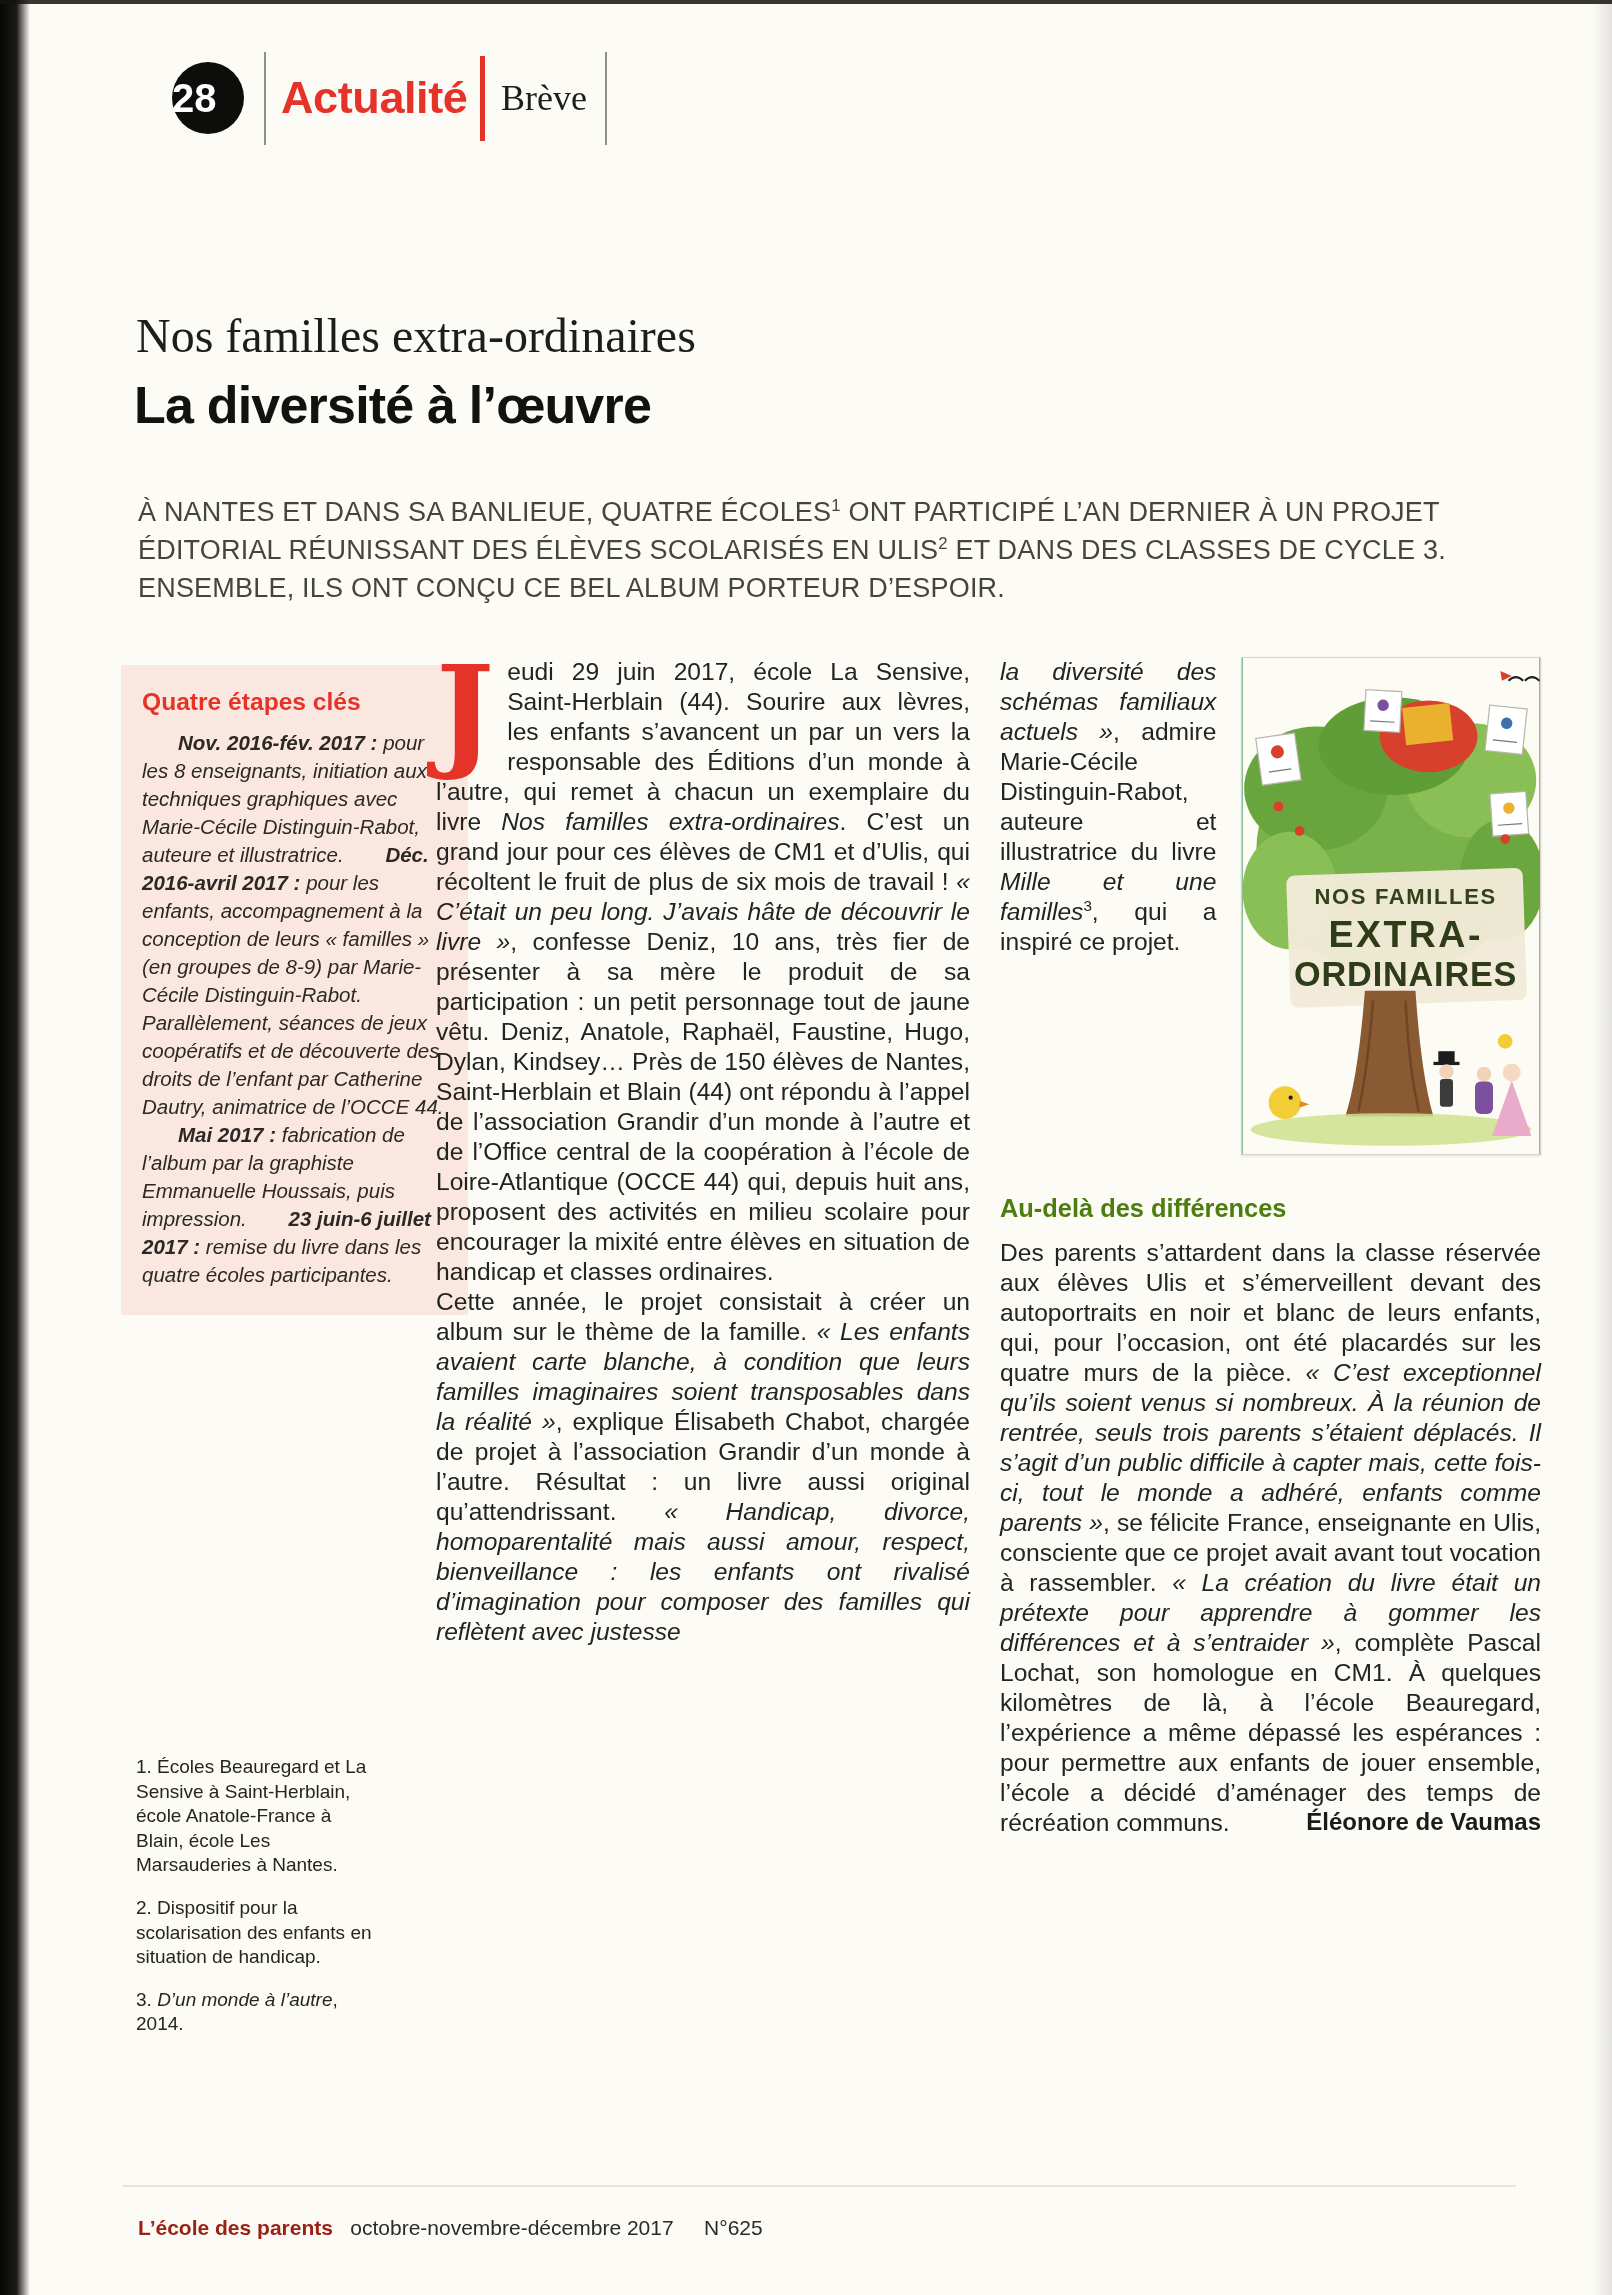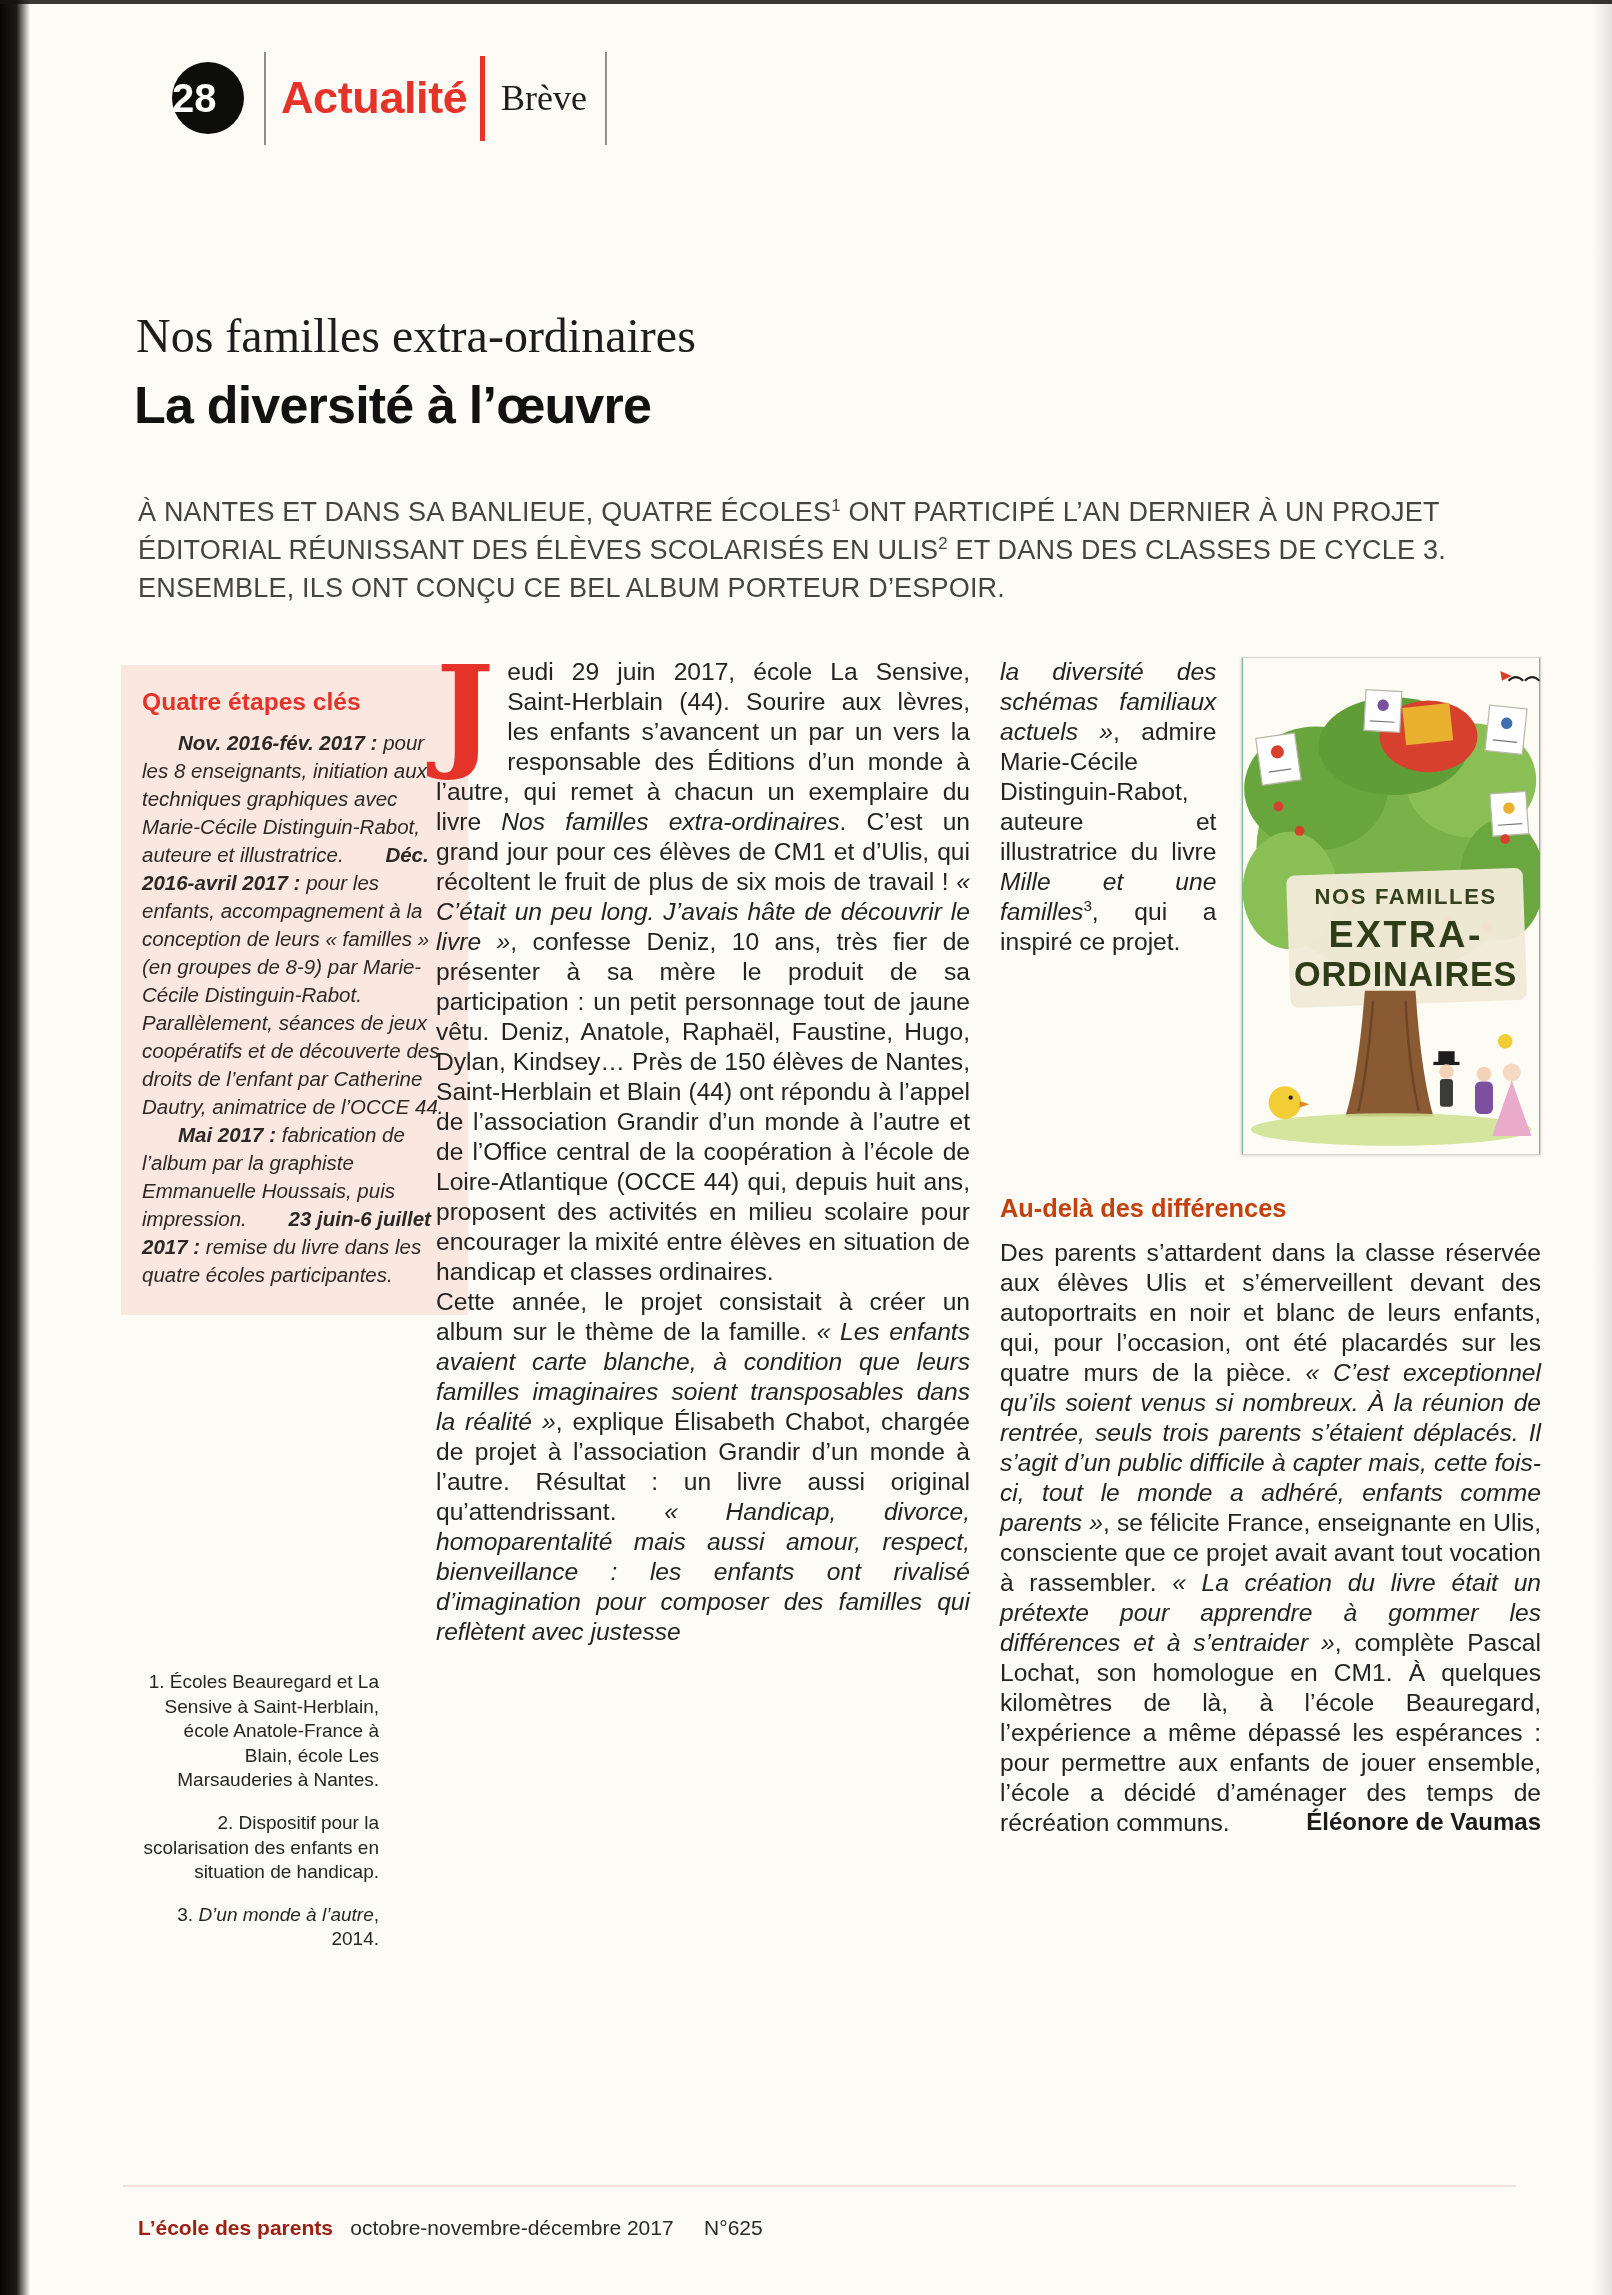--- a/index.html
+++ b/index.html
@@ -34,35 +34,35 @@
   .main-title { position:absolute; left:134px; top:375px; margin:0; font-size:52px; font-weight:800;
     letter-spacing:-0.8px; color:#121210; }
   .standfirst { position:absolute; left:138px; top:493px; width:1387px; margin:0;
     font-size:27px; line-height:38px; letter-spacing:0.2px; color:var(--standfirst_ink, #45443f); }
 
   .sidebar { position:absolute; left:121px; top:665px; width:347px;
     background: var(--sidebar_bg, #fae8e0); padding:23px 19.7px 26px 21px; }
   .sidebar h3 { margin:0 0 13px 0; font-size:24.6px; font-weight:700; color:var(--accent, #e5332a); }
   .sidebar p { margin:0; font-size:20.5px; line-height:28px; color:#2c2825; text-align:left; }
 
-  .footnotes { position:absolute; left:136px; top:1670px; width:243px; font-size:19px; line-height:24.6px; color:#26261f;text-align:right; }
+  .footnotes { position:absolute; left:136px; top:1755px; width:243px; font-size:19px; line-height:24.6px; color:#26261f; }
   .footnotes p { margin:0 0 18px 0; }
 
   .col-main { position:absolute; left:436px; top:657px; width:534px; }
   .col-right { position:absolute; left:1000px; top:657px; width:541px; }
   .para { margin:0; font-size:24.6px; line-height:30px; text-align:justify; color:var(--ink, #232321);
     hyphens:auto; -webkit-hyphens:auto; }
   .dropcap { float:left; font-family:"DejaVu Serif", serif; font-weight:700;
     font-size:123px; line-height:93px; color:var(--accent, #e5332a); margin:8.2px 13px 0 0; }
 
   .cover { float:right; width:300px; height:498px; margin:0 0 4.9px 24.6px; padding:0;
     background:#15803d; border:0.8px solid #d8d4ca; box-shadow:0 0.8px 2.5px rgba(0,0,0,.12); }
   .cover svg { display:block; width:100%; height:100%; }
 
-  .xhead { clear:both; margin:0 0 14.8px 0; padding-top:34px; font-size:25.4px; font-weight:700; color:#c2410c; }
+  .xhead { clear:both; margin:0 0 14.8px 0; padding-top:34px; font-size:25.4px; font-weight:700; color:#4d7c0f; }
   .byline { text-align:right; font-weight:700; font-size:24px; color:#1b1b19; margin-top:-30px; }
 
   .footer-rule { position:absolute; left:123px; top:2185px; width:1393px; height:1.6px; background:#f0e0d9; }
   .footer { position:absolute; left:138px; top:2216px; width:1385px; font-size:21px; color:#2a2a28; }
   .footer .mag { font-weight:700; color:var(--footer_brand, #9c2014); }
   .footer .date { margin-left:11.5px; }
   .footer .num { margin-left:24.6px; }
 </style>
 </head>
 <body>

